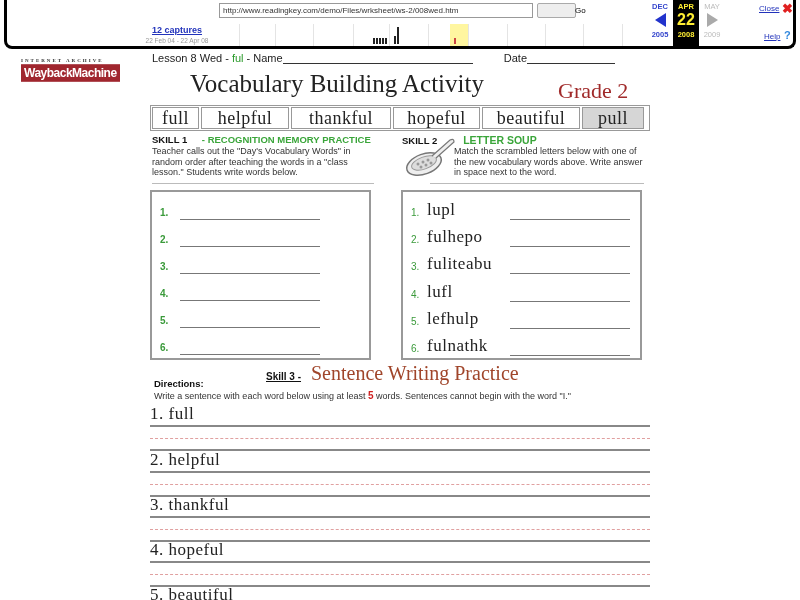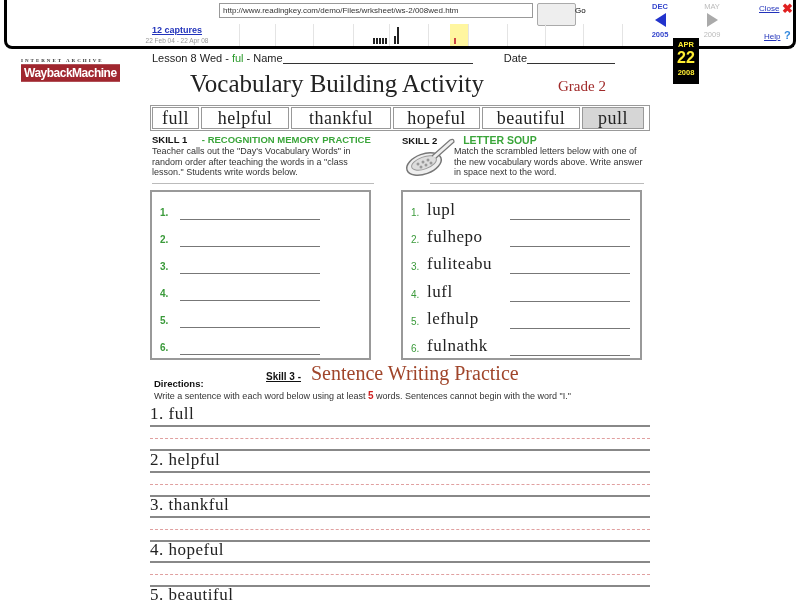--- a/index.html
+++ b/index.html
@@ -12,47 +12,47 @@
     border: 3px solid #000; border-top: none; border-radius: 0 0 8px 8px;
     background: #fff;
   }
   .wb-logo { position: absolute; left: 14px; top: 22px; width: 88px; margin-top: 36px; }
   .wb-logo-top { font-family: "Liberation Serif", serif; font-size: 5px; letter-spacing: 2px; color: #333; font-weight: bold; }
   .wb-logo-main { margin-top: 2px; background: #a0262e; color: #fff; font-family: "Liberation Sans", sans-serif; font-weight: bold; font-size: 12px; letter-spacing: -0.5px; padding: 0 3px; height: 16px; line-height: 16px; display: inline-block; transform: scaleY(1.1); }
   .wb-caps { position: absolute; left: 130px; top: 25px; width: 80px; text-align: center; }
   .wb-caps a { color: #2233bb; font-size: 9px; font-weight: bold; text-decoration: underline; display: block; }
   .wb-caps span { color: #999; font-size: 6.5px; display: block; margin-top: 2px; }
   .wb-url { position: absolute; left: 212px; top: 3px; width: 314px; height: 15px; border: 1px solid #999; font-size: 8px; color: #333; padding: 1px 3px; line-height: 12px; background: #fff; }
-  .wb-go { position: absolute; left: 530px; top: 3px; width: 27px; height: 23px; border: 1px solid #aaa; background: #eee; font-size: 8px; text-align: center; line-height: 13px; border-radius: 2px; padding-left: 37px; }
+  .wb-go { position: absolute; left: 530px; top: 3px; width: 27px; height: 15px; border: 1px solid #aaa; background: #eee; font-size: 8px; text-align: center; line-height: 13px; border-radius: 2px; padding-left: 37px; }
   .wb-spark { position: absolute; left: 210px; top: 24px; width: 420px; height: 22px; }
   .wb-spark .col { position: absolute; top: 0; width: 1px; height: 22px; background: #e4e4e4; }
   .wb-spark .bar { position: absolute; bottom: 2px; width: 2px; background: #222; }
   .wb-spark .hl { position: absolute; left: 233px; top: 0; width: 18px; height: 22px; background: #fff6a0; }
   .wb-cal { position: absolute; left: 640px; top: 0; width: 88px; height: 46px; }
   .wb-cal .c { position: absolute; top: 0; width: 26px; height: 46px; text-align: center; font-size: 7.5px; font-weight: bold; }
   .c-prev { left: 0; color: #3344cc; }
-  .c-cur { left: 26px; background: #000; color: #ffee33; margin-top: 38px; }
+  .c-cur { left: 26px; background: #000; color: #ffee33; }
   .c-next { left: 52px; color: #bbb; font-weight: normal !important; }
   .c .m { display: block; margin-top: 2px; }
   .c .d { display: block; font-size: 16px; line-height: 18px; }
   .c .y { display: block; margin-top: 1px; }
   .tri-l { display: inline-block; width: 0; height: 0; border-top: 7px solid transparent; border-bottom: 7px solid transparent; border-right: 11px solid #2233cc; margin-top: 2px; }
   .tri-r { display: inline-block; width: 0; height: 0; border-top: 7px solid transparent; border-bottom: 7px solid transparent; border-left: 11px solid #aaa; margin-top: 2px; }
   .wb-close { position: absolute; left: 752px; top: 4px; font-size: 8px; color: #2233bb; text-decoration: underline; }
   .wb-x { position: absolute; left: 775px; top: 1px; color: #e02020; font-weight: bold; font-size: 13px; }
   .wb-help { position: absolute; left: 757px; top: 32px; font-size: 8px; color: #2233bb; text-decoration: underline; }
   .wb-q { position: absolute; left: 777px; top: 29px; color: #3388dd; font-weight: bold; font-size: 11px; }
 
   
   .ws { position: absolute; left: 148px; top: 50px; width: 504px; }
   .lesson-line { position: absolute; left: 4px; top: 2px; font-size: 11px; color: #222; width: 500px; }
   .lesson-line .green { color: #2a9a2a; }
   .uline { display: inline-block; border-bottom: 1px solid #333; vertical-align: bottom; height: 11px; }
   .title { position: absolute; left: 42px; top: 20px; font-family: "Liberation Serif", serif; font-size: 25px; color: #222; }
-  .grade { position: absolute; left: 410px; top: 28px; font-family: "Liberation Serif", serif; font-size: 15px; color: #a02a2a; }
+  .grade { position: absolute; left: 410px; top: 28px; font-family: "Liberation Serif", serif; font-size: 22px; color: #a02a2a; }
   .wordbank { position: absolute; left: 2px; top: 55px; width: 500px; height: 26px; border: 1px solid #999; display: flex; }
   .wordbank div { border: 1px solid #999; margin: 1px; font-family: "Liberation Serif", serif; font-size: 18px; color: #222; text-align: center; line-height: 20px; letter-spacing: 0.5px; }
   .wordbank .pull { background: #d6d6d6; }
 
   .sk-head { position: absolute; top: 84px; font-size: 9.5px; font-weight: bold; color: #111; }
   .sk-head .gr { color: #3aa53a; padding-left: 12px; }
   .sk-desc { position: absolute; font-size: 9px; color: #333; line-height: 10.5px; }
   .sep { position: absolute; height: 1px; background: #bbb; }
   .bowl { position: absolute; left: 254px; top: 86px; width: 60px; height: 48px; }
 

